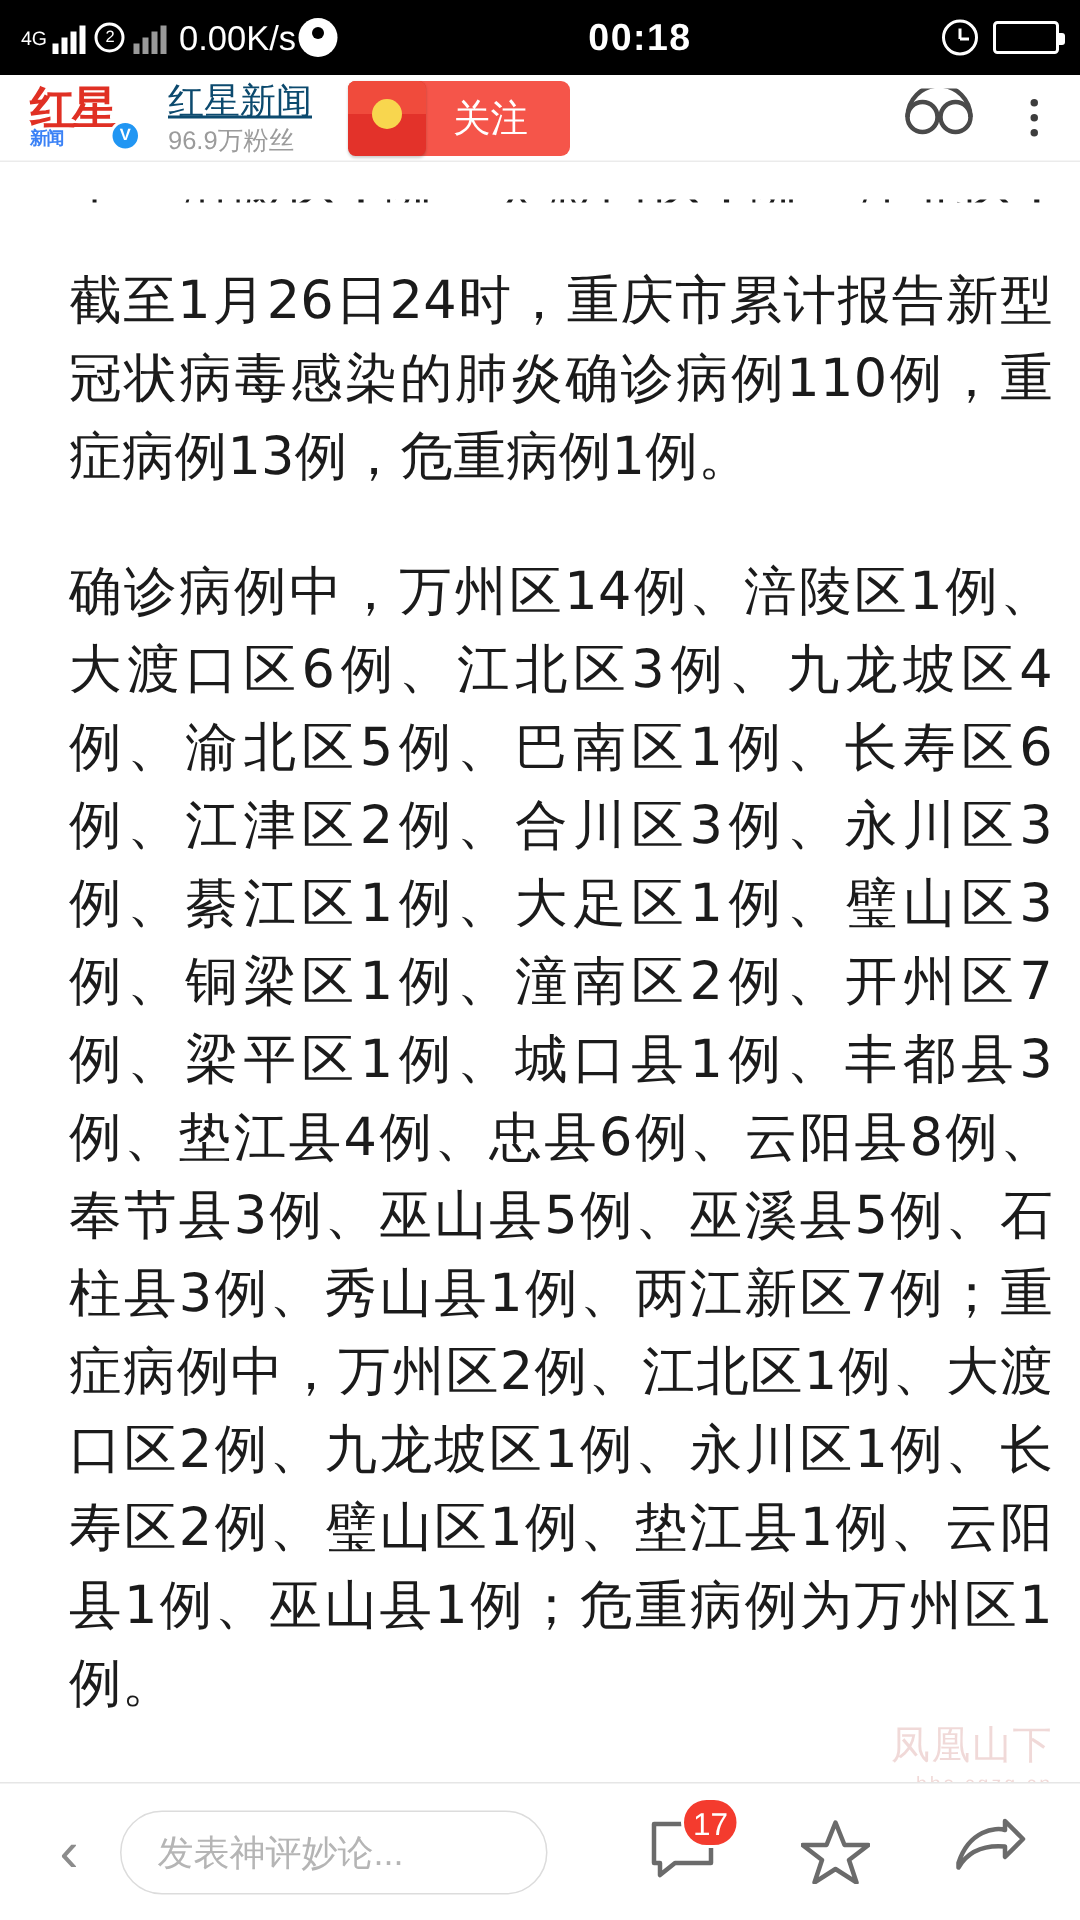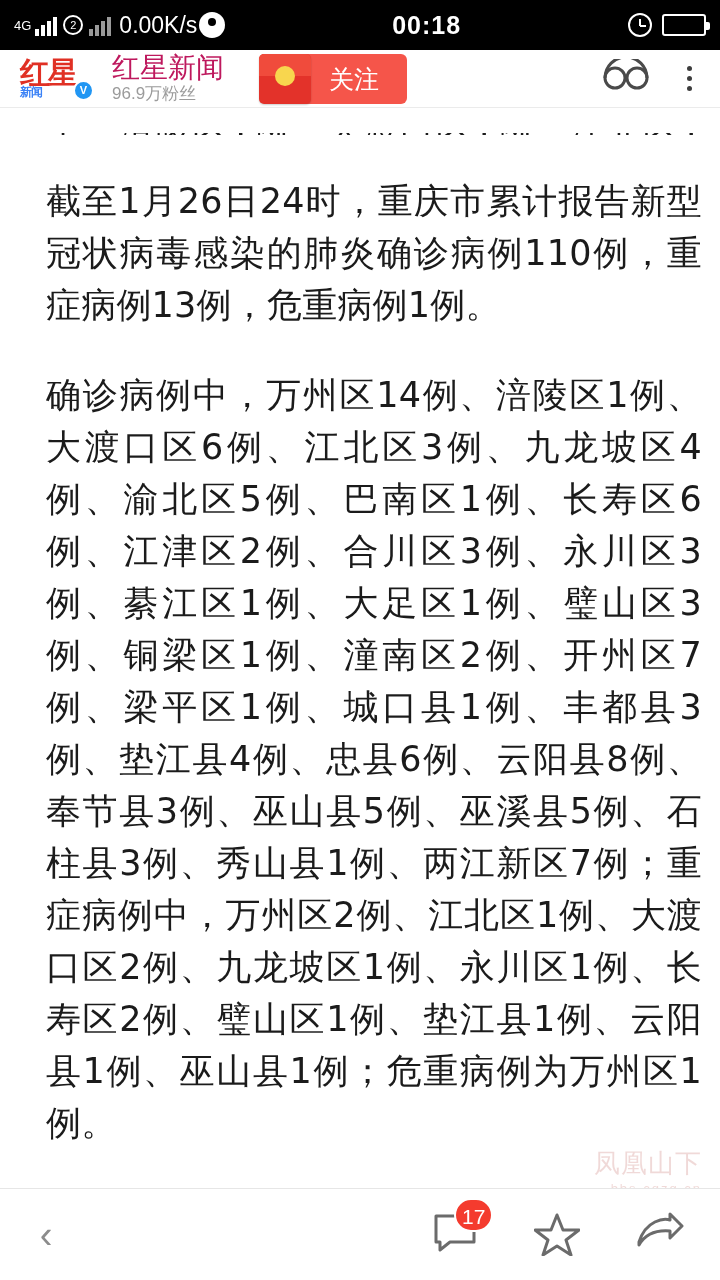--- a/index.html
+++ b/index.html
@@ -189,31 +189,32 @@
     box-sizing: content-box;
   }
   .acct {
     display: flex;
     flex-direction: column;
     justify-content: center;
     flex: 0 0 auto;
     margin-left: 6px;
   }
   .acct-name {
-    font-size: 28px;
-    color: #be185d;
+    font-size: 24px;
+    color: #0c4a6e;
     line-height: 30px;
+    text-decoration: underline;
   }
   .acct-fans {
     font-size: 17px;
     color: #9b9b9b;
     line-height: 22px;
   }
   .follow-wrap {
-    margin-left: 35px;
+    margin-left: 24px;
     position: relative;
     display: flex;
     align-items: center;
     flex: 0 0 auto;
   }
   .redpacket {
     width: 52px; height: 50px;
     background: #e3322a;
     border-radius: 5px;
     position: relative;
@@ -452,20 +453,21 @@
   <p class="para">确诊病例中，万州区14例、涪陵区1例、大渡口区6例、江北区3例、九龙坡区4例、渝北区5例、巴南区1例、长寿区6例、江津区2例、合川区3例、永川区3例、綦江区1例、大足区1例、璧山区3例、铜梁区1例、潼南区2例、开州区7例、梁平区1例、城口县1例、丰都县3例、垫江县4例、忠县6例、云阳县8例、奉节县3例、巫山县5例、巫溪县5例、石柱县3例、秀山县1例、两江新区7例；重症病例中，万州区2例、江北区1例、大渡口区2例、九龙坡区1例、永川区1例、长寿区2例、璧山区1例、垫江县1例、云阳县1例、巫山县1例；危重病例为万州区1例。</p>
 </div>
 
 <div class="watermark">
   <div class="wm1">凤凰山下</div>
   <div class="wm2">bbs.cqzg.cn</div>
 </div>
 
 <div class="bottom-bar">
   <div class="back-arrow">‹</div>
+  <div class="comment-input">发表神评妙论...</div>
   <div class="bottom-icons">
     <div class="bicon">
       <svg width="46" height="42" viewBox="0 0 46 42">
         <path d="M4 4 H42 V30 H18 L8 38 V30 H4 Z" fill="none" stroke="#6b6b6b" stroke-width="3" stroke-linejoin="round"></path>
       </svg>
       <span class="badge">17</span>
     </div>
     <div class="bicon">
       <svg width="46" height="44" viewBox="0 0 46 44">
         <path d="M23 3 L29 18 L45 18 L32 28 L37 43 L23 34 L9 43 L14 28 L1 18 L17 18 Z" fill="none" stroke="#6b6b6b" stroke-width="3" stroke-linejoin="round"></path>

